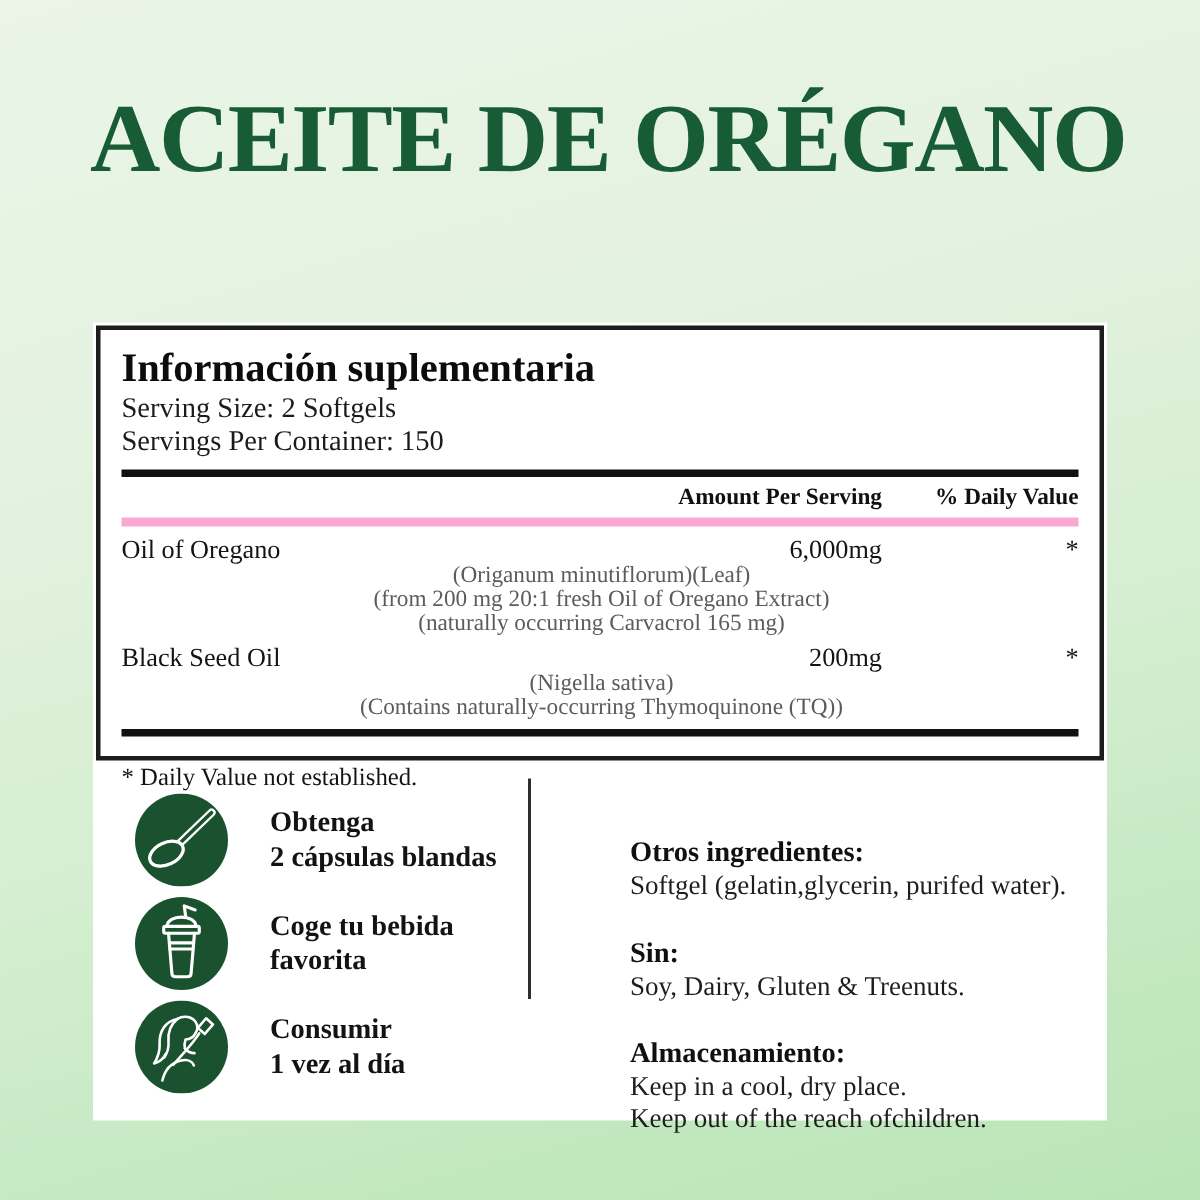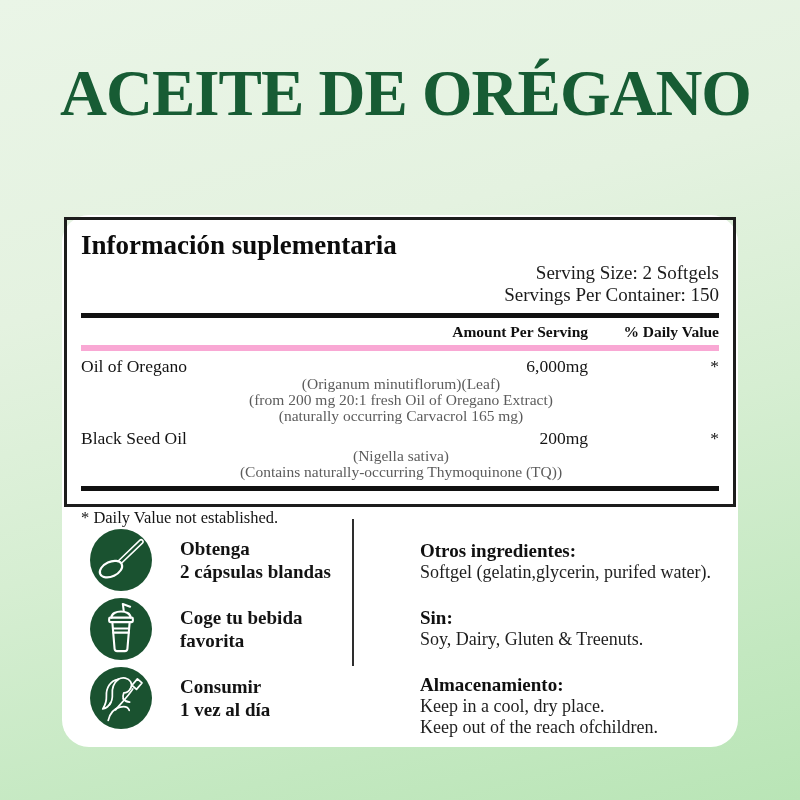--- a/index.html
+++ b/index.html
@@ -3,42 +3,42 @@
 <meta charset="utf-8">
 <style>
   html,body{margin:0;padding:0;}
   .page{position:relative;width:800px;height:800px;overflow:hidden;
     font-family:Liberation Serif, serif;
     background:linear-gradient(165deg,#eaf5e7 0%,#e4f2e0 32%,#d6eed2 58%,#c3e8c0 84%,#b9e5b6 100%);}
   .title{position:absolute;left:60px;top:56px;font-size:65px;font-weight:700;
     letter-spacing:-1px;color:#175c34;white-space:nowrap;}
   .subtitle{position:absolute;left:62px;top:146px;font-size:34px;font-weight:400;
     letter-spacing:.5px;color:#1a6a3e;white-space:nowrap;}
-  .panel{position:absolute;left:62px;top:215px;width:676px;height:532px;background:#fff;border-radius:27px;}
+  .panel{position:absolute;left:62px;top:215px;width:676px;height:532px;background:#fff;}
   .supp{margin:2px 2px 0;border:3px solid #1d1d1d;height:290px;box-sizing:border-box;
     padding:8px 14px 0;color:#161616;}
   .facts-title{font-size:27px;font-weight:700;color:#0c0c0c;line-height:30px;margin:2px 0 2px;}
-  .serv{font-size:19px;line-height:21.5px;color:#1b1b1b;text-align:right;}
+  .serv{font-size:19px;line-height:21.5px;color:#1b1b1b;}
   .bar{height:5px;background:#111;margin-top:8px;}
   .thead{display:flex;font-weight:700;font-size:15.5px;color:#101010;
     padding:5px 0 4px;border-bottom:6px solid #f9a8d4;}
   .c-name{flex:1;}
   .c-amt{width:160px;text-align:right;}
   .c-dv{width:131px;text-align:right;}
   .row-main{display:flex;font-size:17.5px;line-height:19px;color:#141414;padding-top:6px;}
   .detail{font-size:15.5px;line-height:15.8px;color:#5c5c5c;padding-left:2px;text-align:center;}
   .bar2{height:5px;background:#111;margin-top:6px;}
   .footnote{font-size:16.5px;color:#141414;padding-top:17px;}
   .bottom{display:flex;height:169px;}
   .dir-col{width:290px;box-sizing:border-box;padding:22px 0 0 28px;}
   .dir-item{display:flex;align-items:center;margin-bottom:7px;}
   .dir-icon{width:62px;height:62px;flex:none;display:block;}
   .dir-text{margin-left:28px;font-weight:700;font-size:19px;line-height:23px;color:#131313;}
   .vdiv{width:2px;background:#2e2e2e;margin:12px 0 10px;}
-  .info-col{flex:1;box-sizing:border-box;padding:33px 8px 0 66px;}
+  .info-col{flex:1;box-sizing:border-box;padding:51px 8px 0 66px;}
   .info-sec{margin-bottom:24px;}
   .info-h{font-weight:700;font-size:19px;line-height:22px;color:#101010;}
   .info-l{font-size:18px;line-height:21px;color:#1e1e1e;}
 </style>
 </head>
 <body>
 
 <div class="page">
 
   <div class="title">ACEITE DE ORÉGANO</div>

